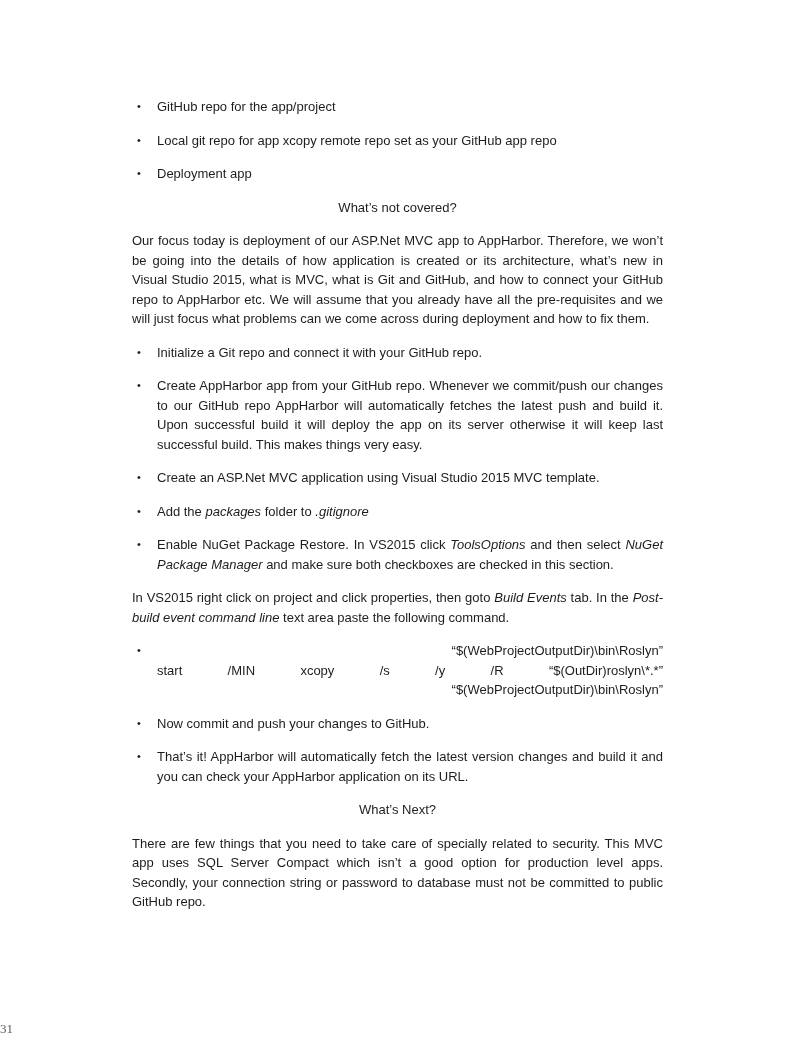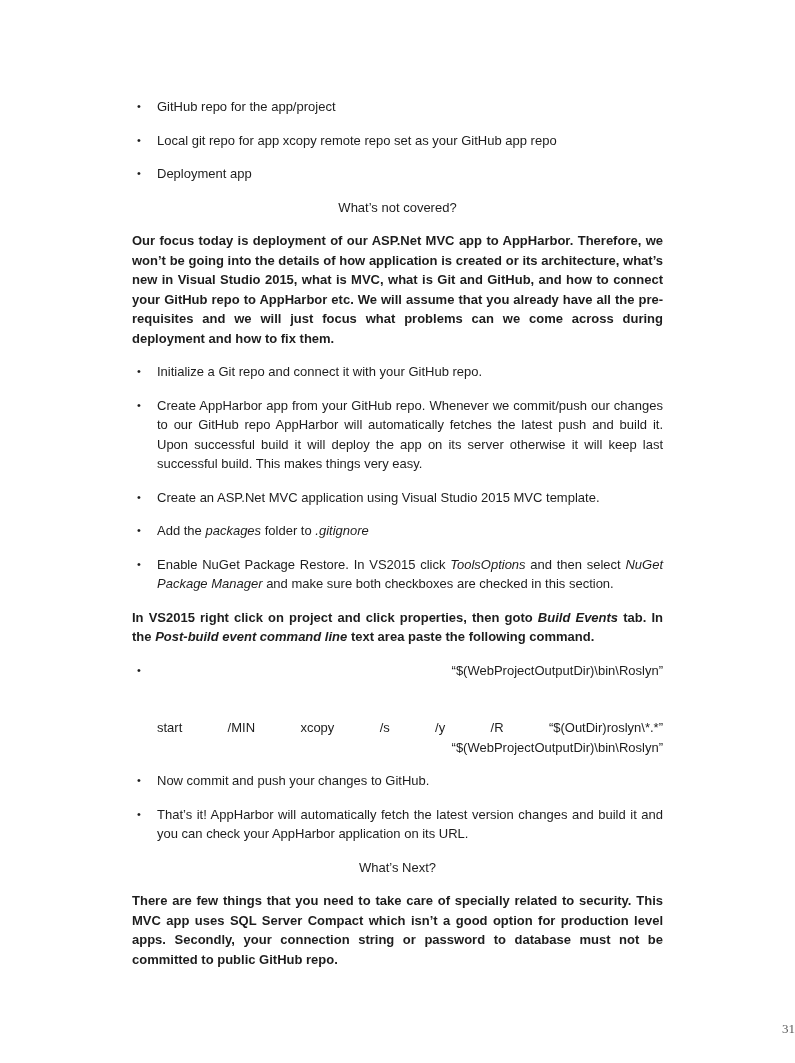--- a/index.html
+++ b/index.html
@@ -16,21 +16,20 @@
     position: absolute;
     left: 132px;
     top: 97px;
     width: 531px;
     font-size: 13px;
     line-height: 19.5px;
   }
   .para {
     margin: 0 0 14px 0;
     text-align: justify;
-    font-weight: bold;
   }
   .heading {
     margin: 0 0 14px 0;
     text-align: center;
   }
   .bullet {
     display: flex;
     margin: 0 0 14px 0;
   }
   .marker {
@@ -47,21 +46,21 @@
     text-align: justify;
   }
   em { font-style: italic; }
   .cmdline { text-align: right; }
   .cmdline.justify-full { text-align: justify; text-align-last: justify; }
   .page-number {
     position: absolute;
     left: 0;
     right: 0;
     bottom: 26px;
-    text-align: right;
+    text-align: left;
     font-family: "Liberation Serif", serif;
     font-size: 13px;
     color: #595959;
   }
 </style>
 </head>
 <body>
 
 <div class="page">
   <div class="content">
@@ -104,21 +103,21 @@
       <span class="marker">•</span>
       <span class="btext"><span>Enable NuGet Package Restore. In VS2015 click </span><em>ToolsOptions</em><span> and then select </span><em>NuGet Package Manager</em><span> and make sure both checkboxes are checked in this section.</span></span>
     </div>
 
     <p class="para"><span>In VS2015 right click on project and click properties, then goto </span><em>Build Events</em><span> tab. In the </span><em>Post-build event command line</em><span> text area paste the following command.</span></p>
 
     <div class="bullet">
       <span class="marker">•</span>
       <span class="btext">
         <span class="cmdline" style="display:block;">“$(WebProjectOutputDir)\bin\Roslyn”</span>
-        <span class="cmdline justify-full" style="display:block;margin-top:38px;">start /MIN xcopy /s /y /R “$(OutDir)roslyn\*.*”</span>
+        <span class="cmdline justify-full" style="display:block;">start /MIN xcopy /s /y /R “$(OutDir)roslyn\*.*”</span>
         <span class="cmdline" style="display:block;">“$(WebProjectOutputDir)\bin\Roslyn”</span>
       </span>
     </div>
 
     <div class="bullet">
       <span class="marker">•</span>
       <span class="btext">Now commit and push your changes to GitHub.</span>
     </div>
     <div class="bullet">
       <span class="marker">•</span>

